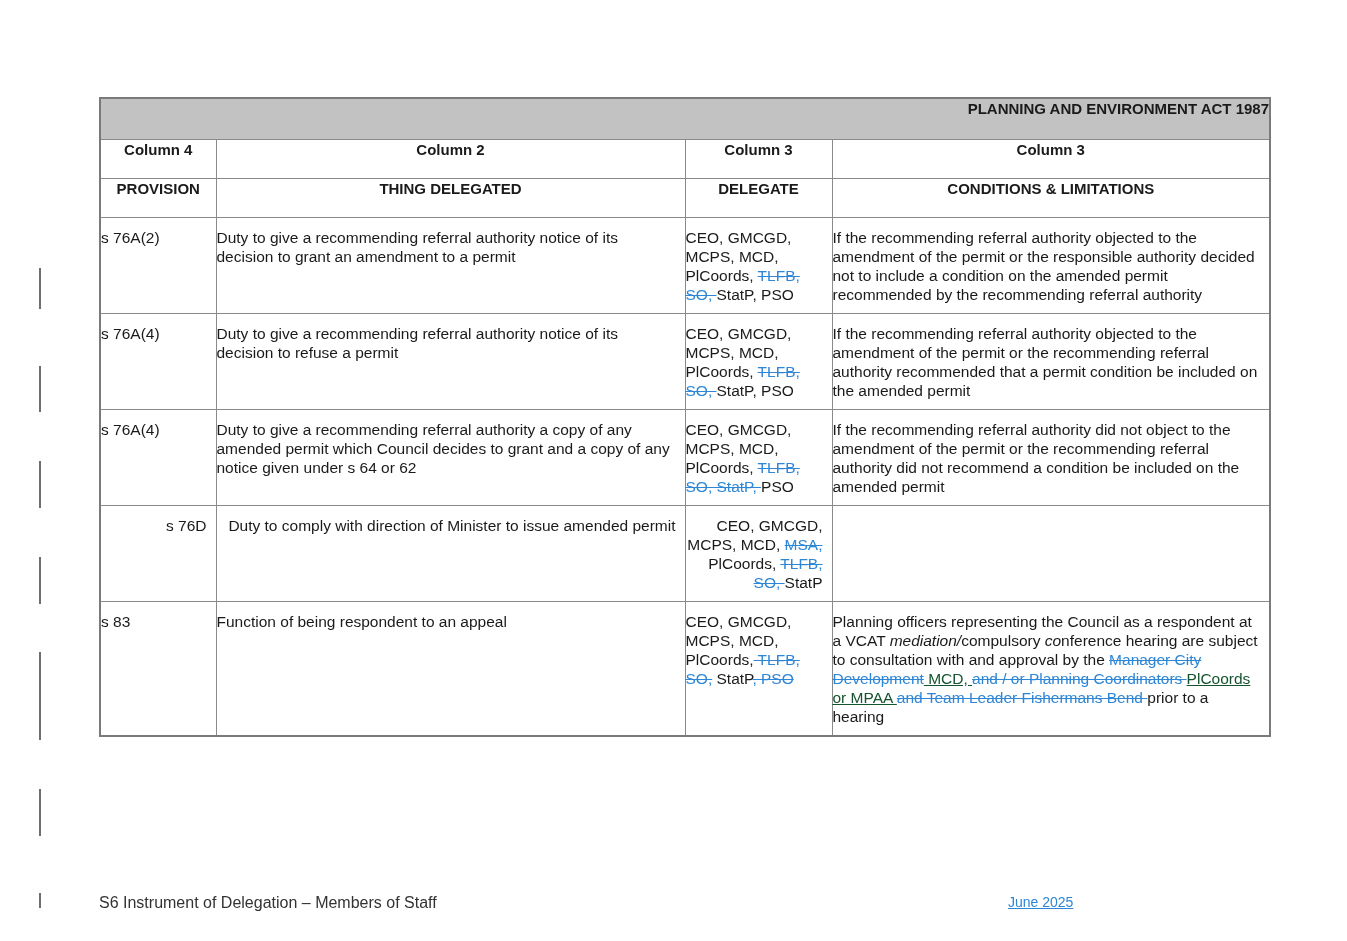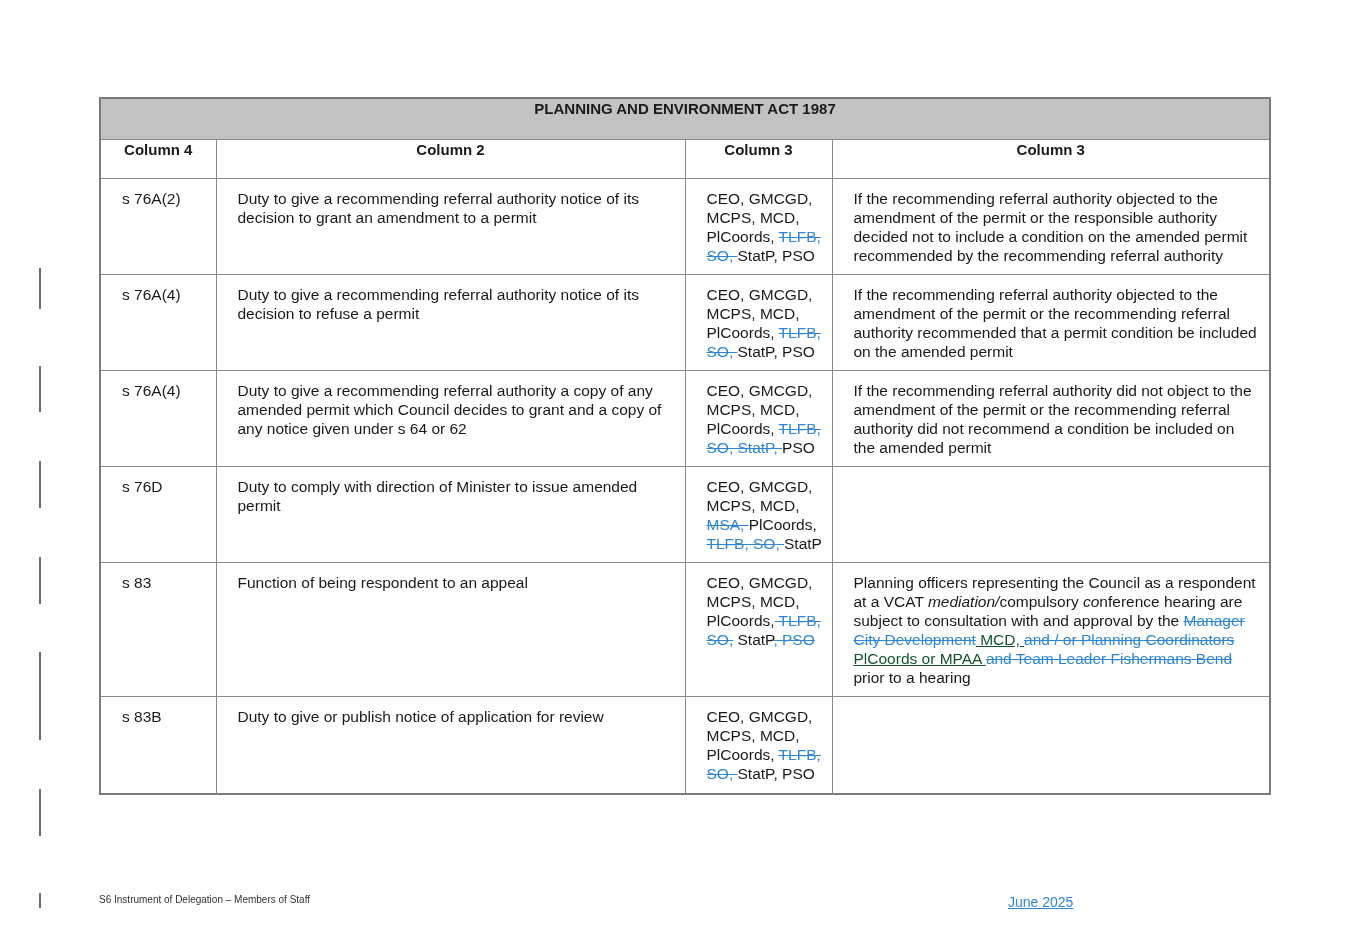--- a/index.html
+++ b/index.html
@@ -3,33 +3,33 @@
 <meta charset="utf-8">
 <style>
   html, body { margin: 0; padding: 0; background: #ffffff; }
   body { width: 1347px; height: 941px; position: relative; overflow: hidden;
          font-family: "Liberation Sans", sans-serif; color: #1a1a1a; }
   .change-bar { position: absolute; left: 39px; width: 2px; background: #6e6e6e; }
   table.deleg { position: absolute; left: 99px; top: 97px; width: 1172px;
                 border-collapse: collapse; table-layout: fixed;
                 border: 2px solid #7a7a7a; font-size: 15.5px; line-height: 19px; }
   table.deleg td, table.deleg th { border: 1px solid #8a8a8a; vertical-align: top; padding: 0; }
-  .act-row th { background: #c2c2c2; text-align: center; font-weight: bold; font-size: 15px;
+  .act-row th { background: #c2c2c2; text-align: right; font-weight: bold; font-size: 15px;
                 height: 40px; padding: 0 9px; vertical-align: middle;
                 border-bottom: 3px double #8a8a8a; border-top: 2px solid #555; }
   .colnum-row th, .colhead-row th { font-weight: bold; font-size: 15px; height: 38px;
                 text-align: center; vertical-align: middle; }
   .colnum-row th { border-bottom: 3px double #8a8a8a; }
   .colhead-row th { border-bottom: 1px solid #8a8a8a; }
-  td .cell { padding: 10px 9px 8px 21px; }
+  td .cell { padding: 10px 9px 8px 0; }
   tr.r1 td { height: 95px; } tr.r2 td { height: 95px; } tr.r3 td { height: 95px; }
-  tr.r4 td { height: 95px; } tr.r5 td { height: 133px; } tr.r6 td { height: 96px; }
+  tr.r4 td { height: 95px; text-align: right; } tr.r5 td { height: 133px; } tr.r6 td { height: 96px; }
   .del { color: #2e86d6; text-decoration: line-through; }
   .ins { color: #14532d; text-decoration: underline; }
-  .footer-left { position: absolute; left: 99px; top: 894px; font-size: 10px; color: #333; }
+  .footer-left { position: absolute; left: 99px; top: 894px; font-size: 16px; color: #333; }
   .footer-right { position: absolute; left: 1008px; top: 894px; font-size: 14px;
                   color: #2e86d6; text-decoration: underline; }
 </style>
 </head>
 <body>
 
 <div class="change-bar" style="top:268px;height:41px"></div>
 <div class="change-bar" style="top:366px;height:46px"></div>
 <div class="change-bar" style="top:461px;height:47px"></div>
 <div class="change-bar" style="top:557px;height:47px"></div>
@@ -46,20 +46,26 @@
   </colgroup>
   <tbody>
       <tr class="act-row">
     <th colspan="4">PLANNING AND ENVIRONMENT ACT 1987</th>
   </tr>
   <tr class="colnum-row">
     <th>Column 4</th>
     <th>Column 2</th>
     <th>Column 3</th>
     <th>Column 3</th>
+  </tr>
+  <tr class="colhead-row">
+    <th>PROVISION</th>
+    <th>THING DELEGATED</th>
+    <th>DELEGATE</th>
+    <th>CONDITIONS &amp; LIMITATIONS</th>
   </tr>
   </tbody>
     <tbody id="rows-body">
       <tr class="r1">
         <td>
           <div class="cell">s 76A(2)</div>
         </td>
         <td>
           <div class="cell">Duty to give a recommending referral authority notice of its decision to grant an amendment to a permit</div>
         </td>
@@ -119,31 +125,17 @@
         <td>
           <div class="cell">Function of being respondent to an appeal</div>
         </td>
         <td>
           <div class="cell"><span>CEO, GMCGD, MCPS, MCD, PlCoords,</span><span class="del"> TLFB, SO,</span><span> StatP</span><span class="del">, PSO</span></div>
         </td>
         <td>
           <div class="cell"><span>Planning officers representing the Council as a respondent at a VCAT </span><i>mediation/</i><span>compulsory </span><i>co</i><span>nference hearing are subject to consultation with and approval by the </span><span class="del">Manager City Development</span><span class="ins"> MCD, </span><span class="del"> and / or Planning Coordinators </span><span class="ins"> PlCoords or MPAA </span><span class="del">and Team Leader Fishermans Bend </span><span>prior to a hearing</span></div>
         </td>
       </tr>
-      <tr class="r6">
-        <td>
-          <div class="cell">s 83B</div>
-        </td>
-        <td>
-          <div class="cell">Duty to give or publish notice of application for review</div>
-        </td>
-        <td>
-          <div class="cell"><span>CEO, GMCGD, MCPS, MCD, PlCoords, </span><span class="del">TLFB, SO, </span><span>StatP, PSO</span></div>
-        </td>
-        <td>
-          <div class="cell"></div>
-        </td>
-      </tr>
     </tbody>
 </table>
 
 <div class="footer-left">S6 Instrument of Delegation – Members of Staff</div>
 <div class="footer-right">June 2025</div>
 
 </body></html>

